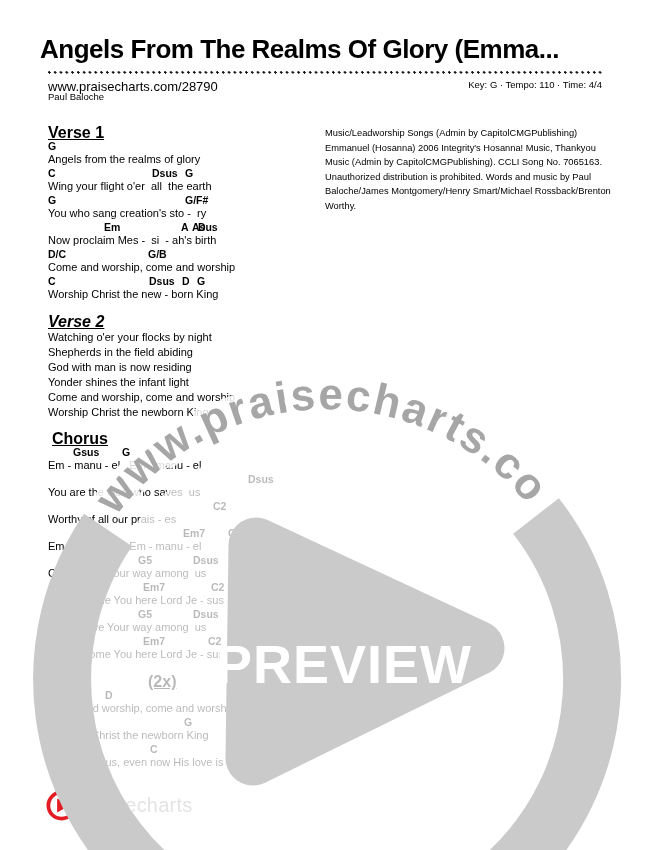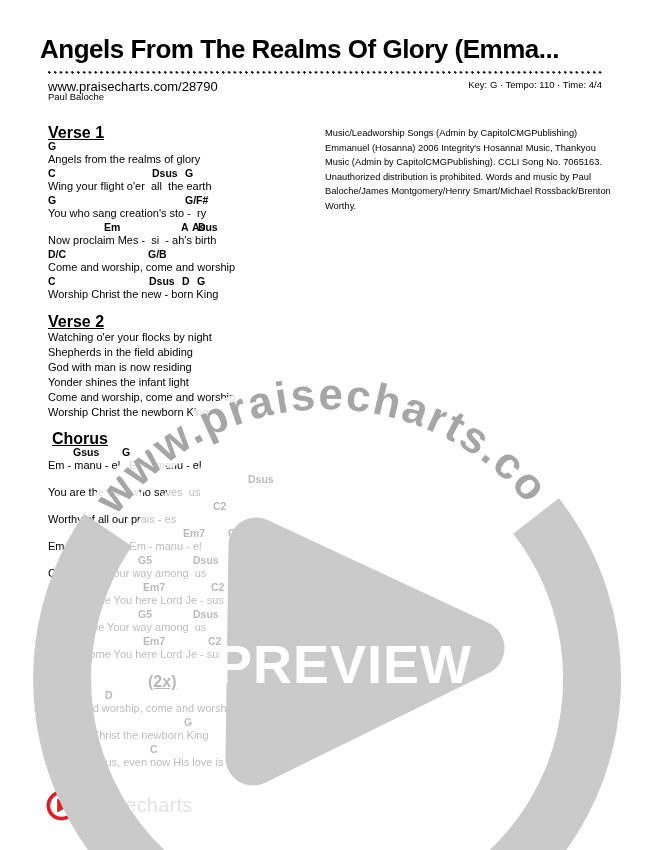--- a/index.html
+++ b/index.html
@@ -115,21 +115,21 @@
         </div>
         <div class="pair">
           <span class="chord" style="left: 0px;">C</span>
           <span class="chord" style="left: 101px;">Dsus</span>
           <span class="chord" style="left: 134px;">D</span>
           <span class="chord" style="left: 149px;">G</span>
           <span class="lyric">Worship Christ the new - born King</span>
         </div>
       </div>
       <div class="section">
-        <div class="sec-label" style="margin-left: 0px;">Verse 2</div>
+        <div class="sec-label" style="margin-left: 0px; font-style: italic;">Verse 2</div>
         <div class="compact"><span class="lyric">Watching o'er your flocks by night</span></div>
         <div class="compact"><span class="lyric">Shepherds in the field abiding</span></div>
         <div class="compact"><span class="lyric">God with man is now residing</span></div>
         <div class="compact"><span class="lyric">Yonder shines the infant light</span></div>
         <div class="compact"><span class="lyric">Come and worship, come and worship</span></div>
         <div class="compact"><span class="lyric">Worship Christ the newborn King</span></div>
       </div>
       <div class="section">
         <div class="sec-label" style="margin-left: 4px;">Chorus</div>
         <div class="pair">

